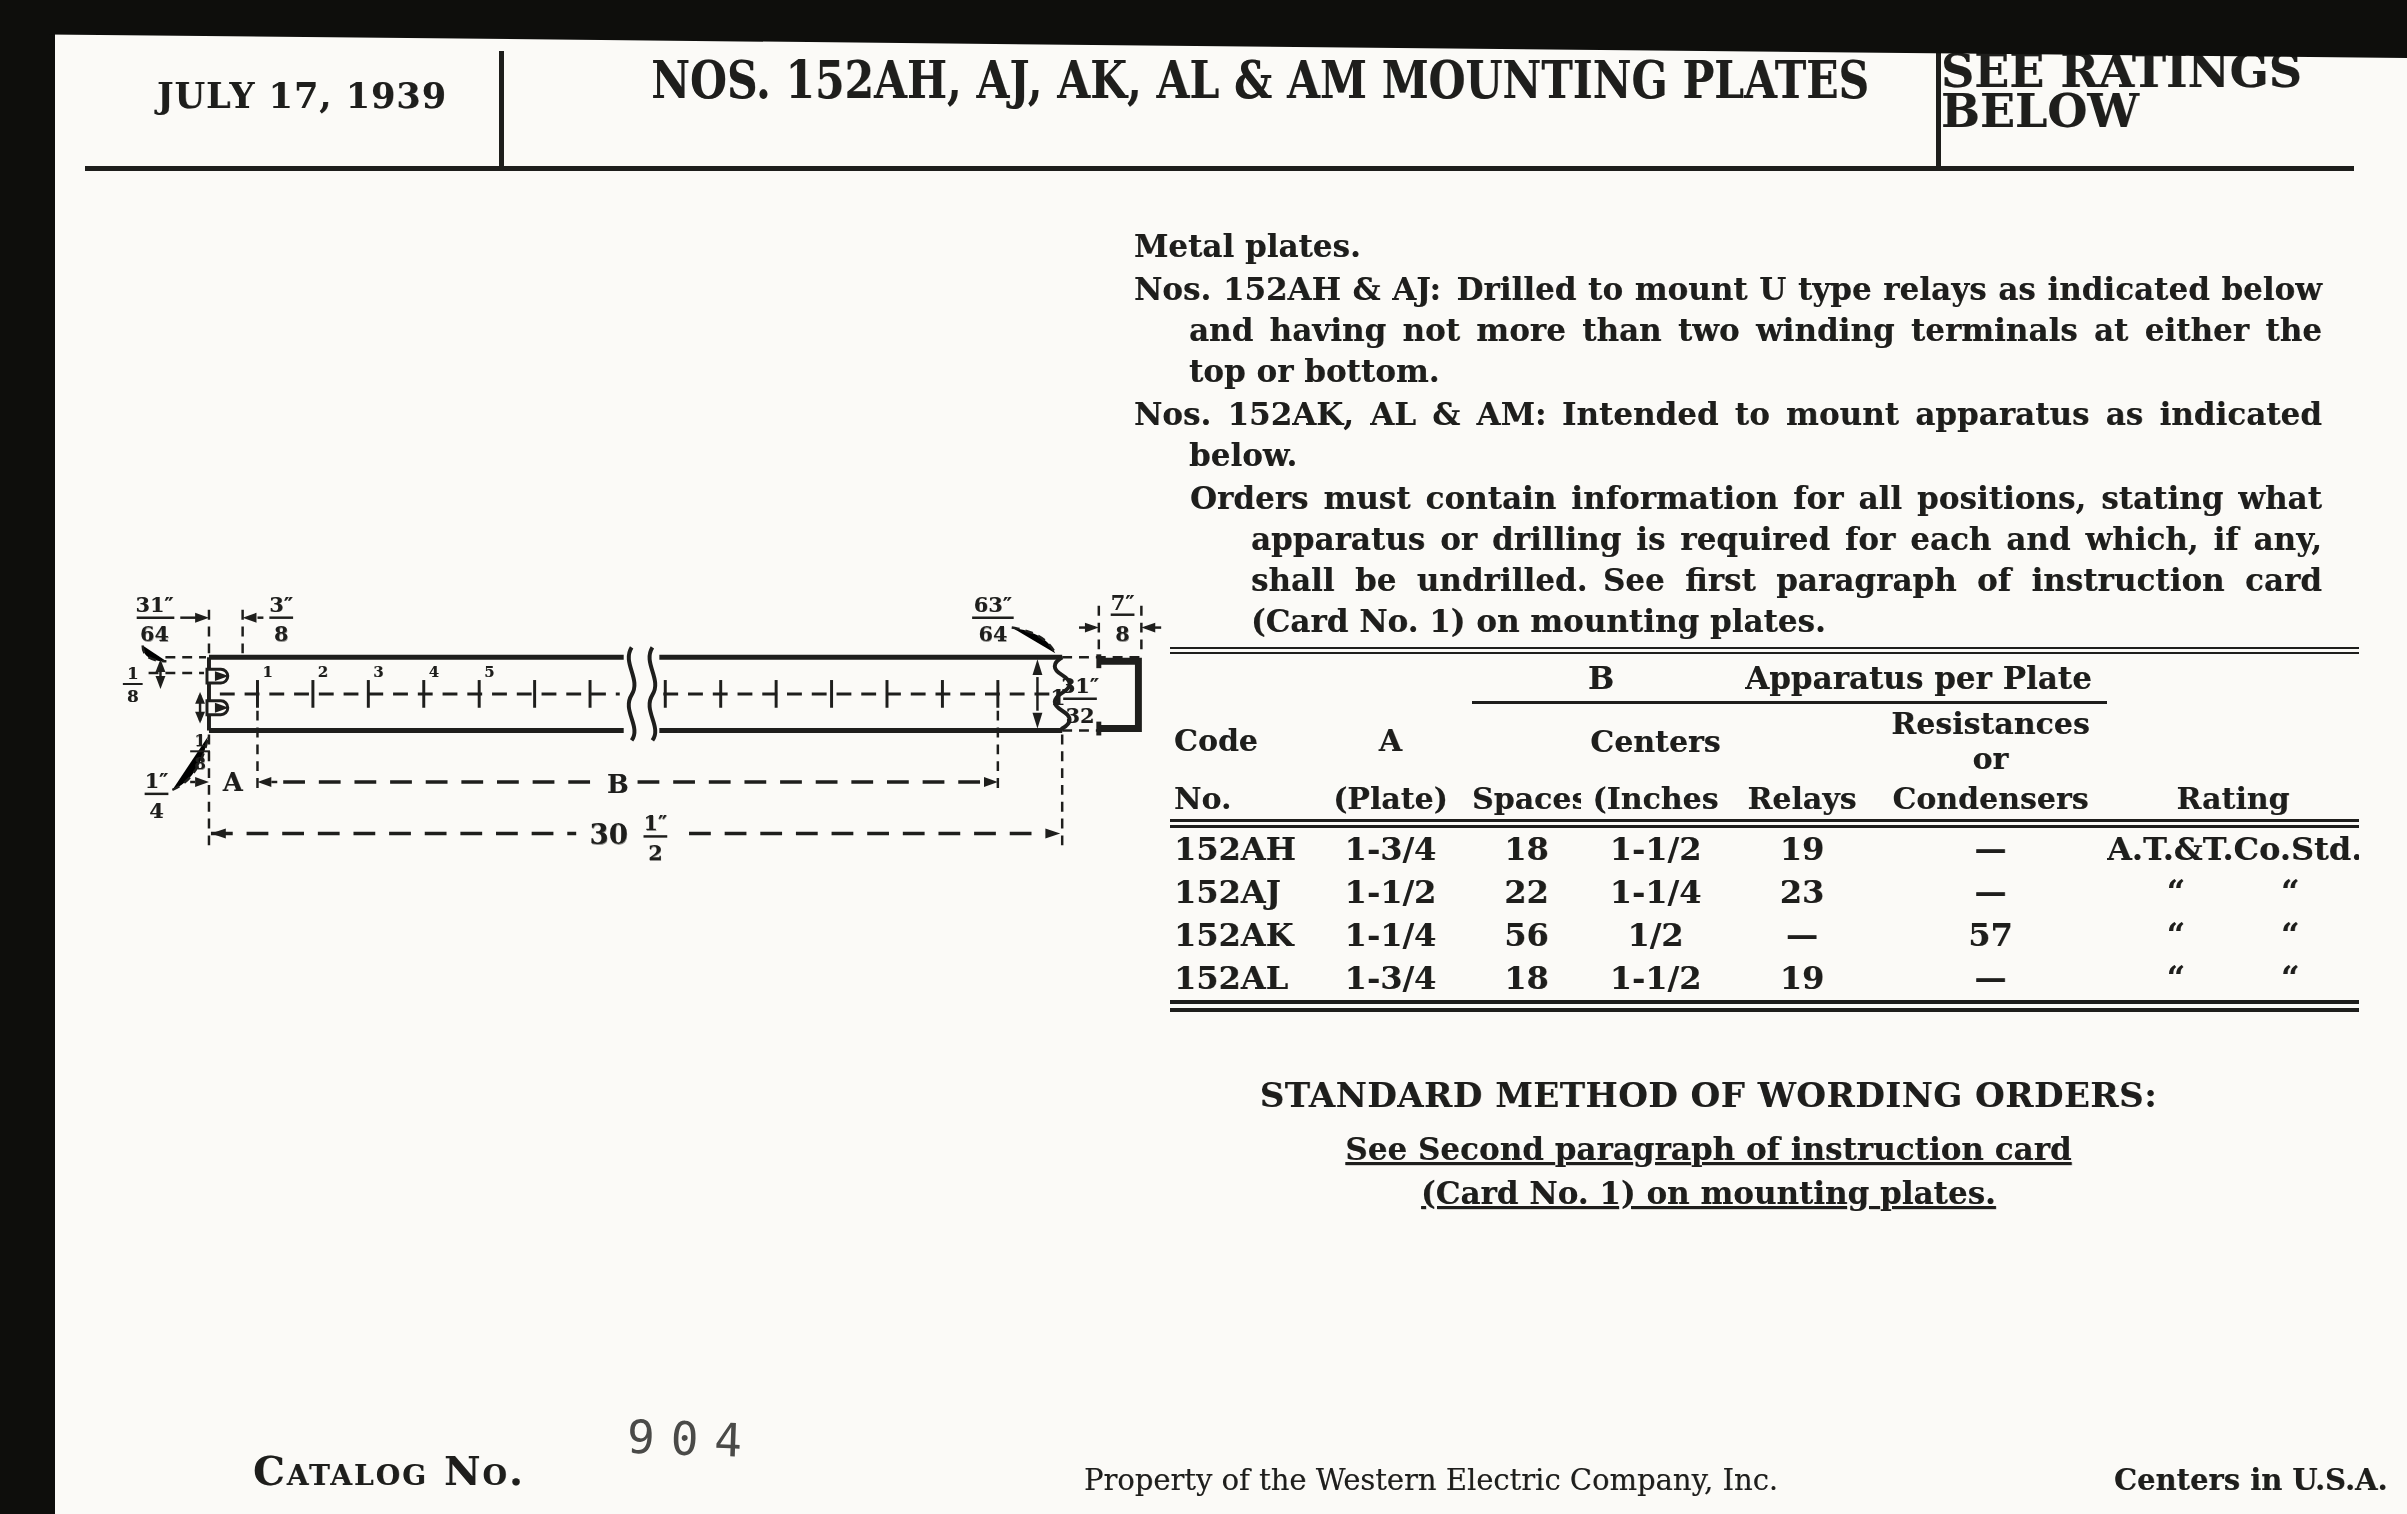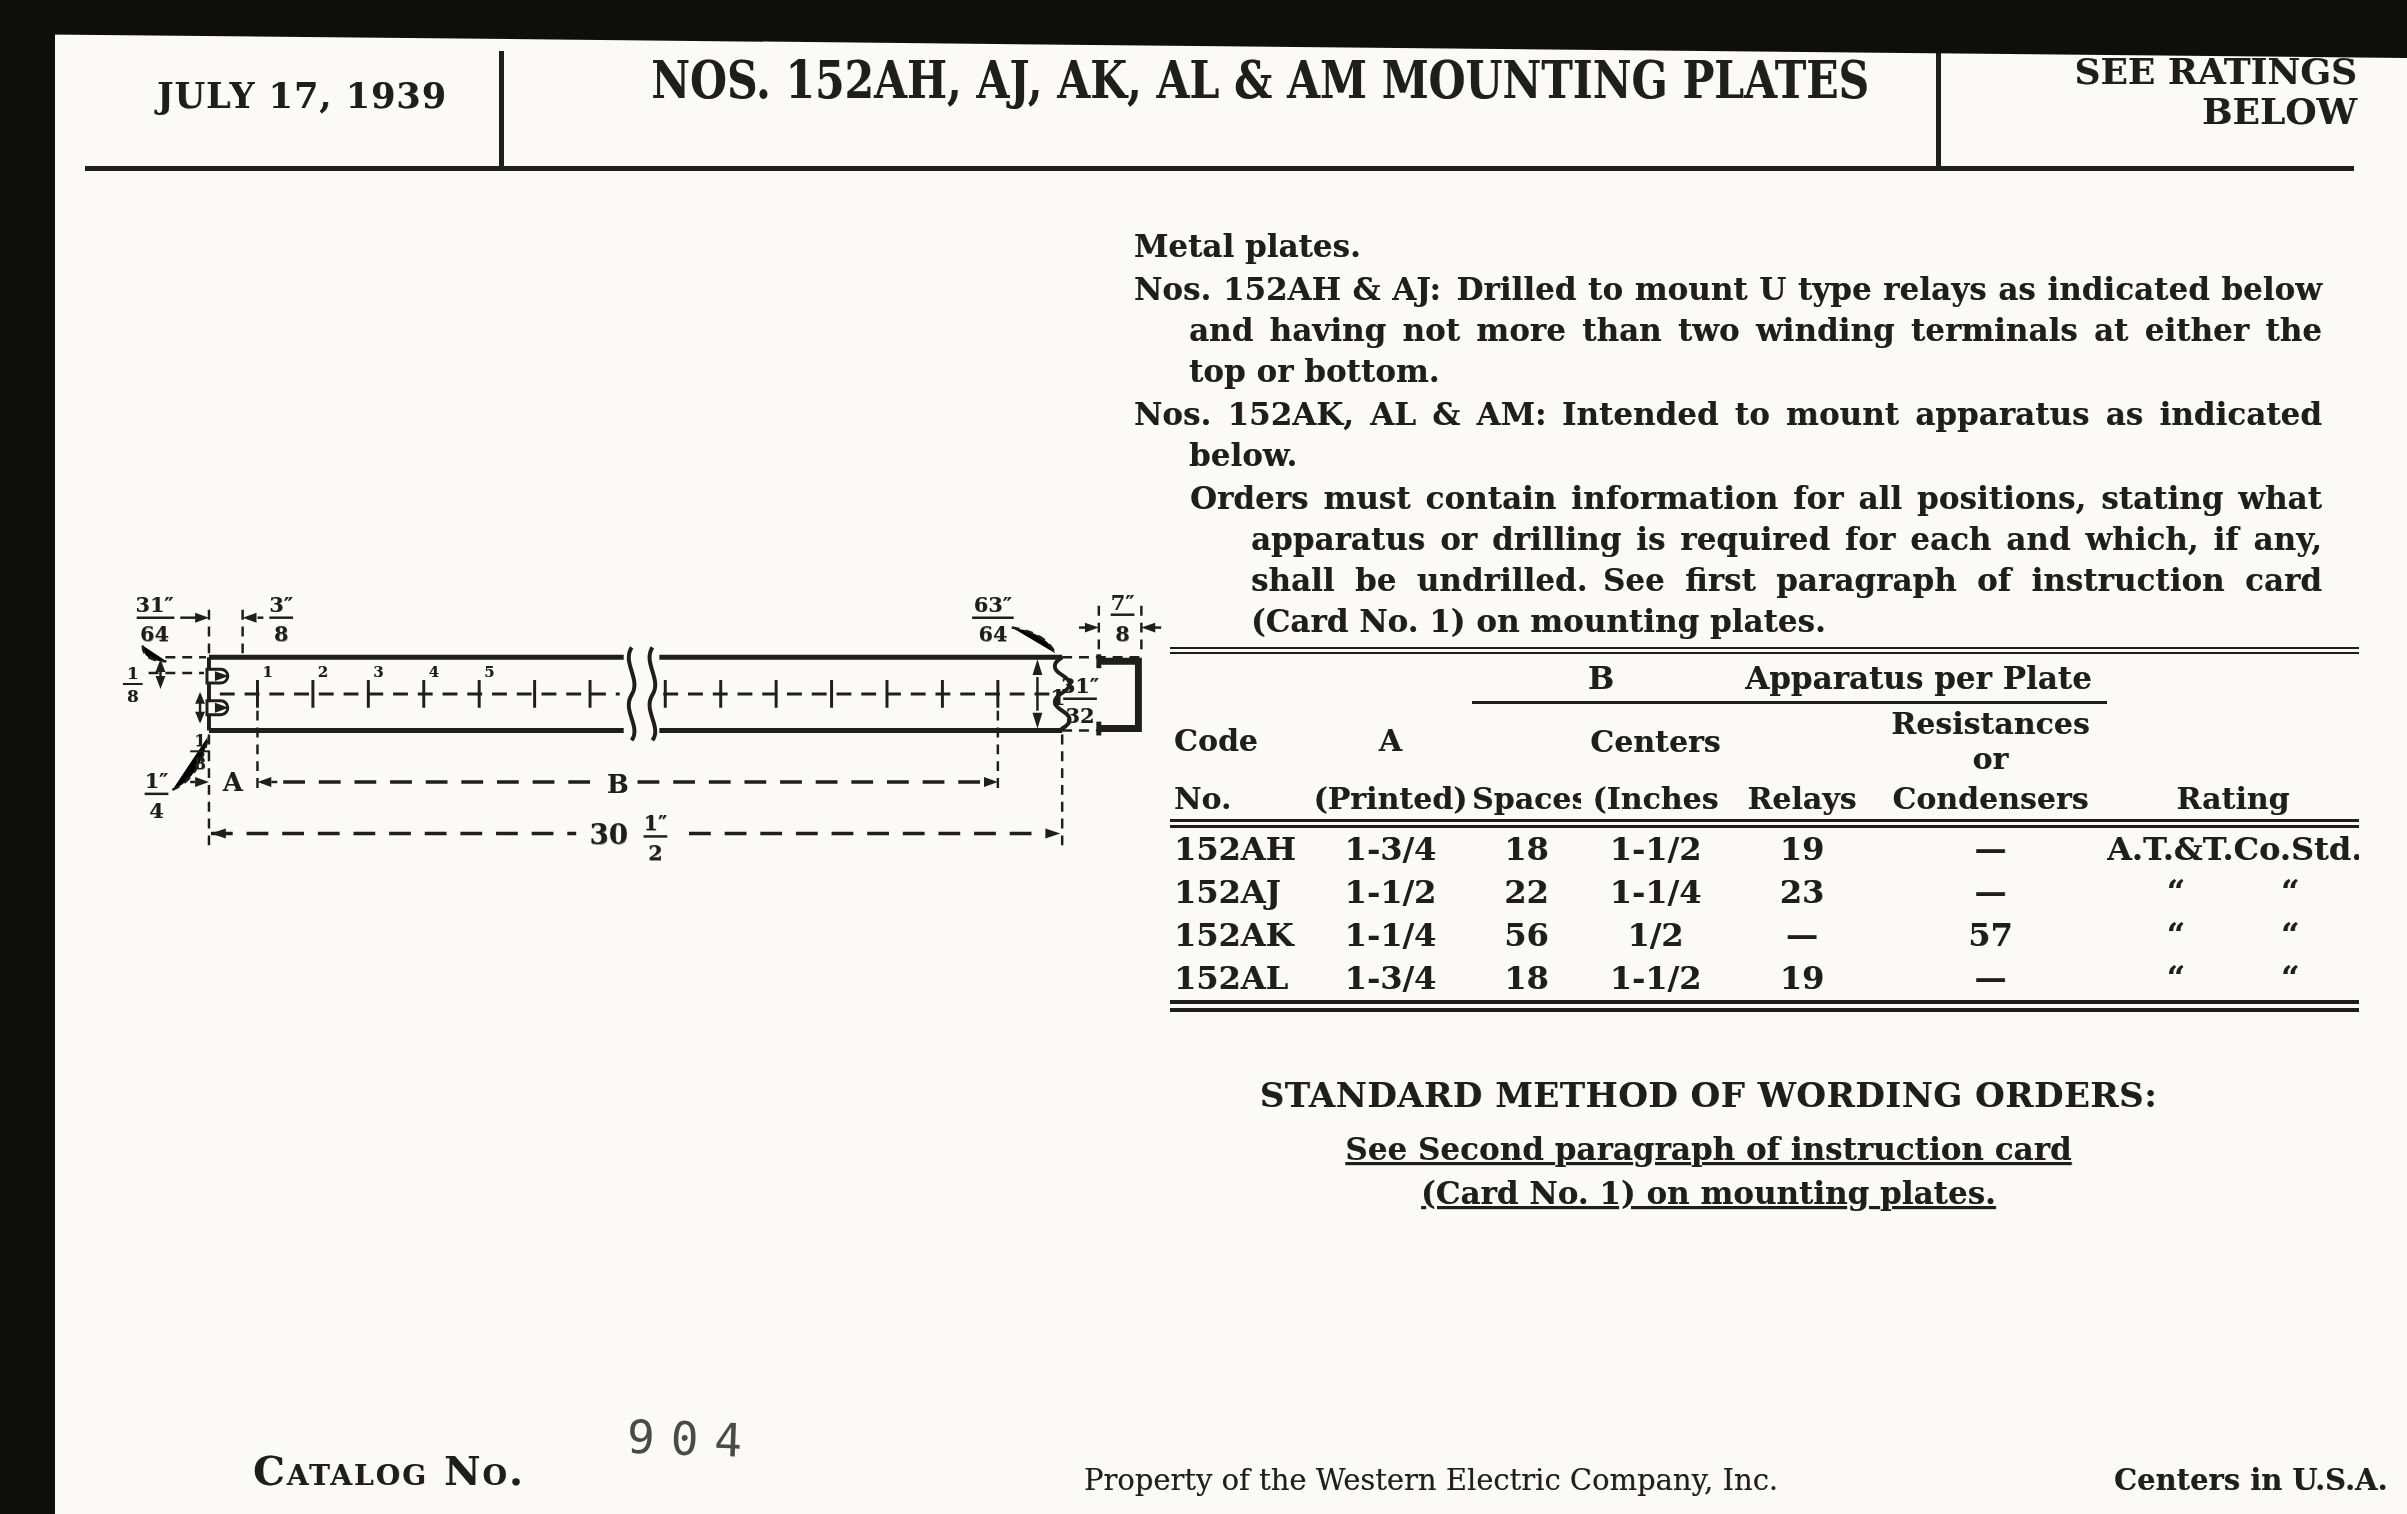--- a/index.html
+++ b/index.html
@@ -10,22 +10,22 @@
   .top-band{position:absolute;left:0;top:0;width:100%;height:75px;background:#0e0e0c;
         clip-path:polygon(0 0,100% 0,100% 78%,0 46%);z-index:5;}
   
   .date{position:absolute;left:59px;top:75px;width:376px;text-align:center;
         font-size:35px;font-weight:bold;letter-spacing:1px;}
   .vrule1{position:absolute;left:444px;top:51px;width:5px;height:117px;background:#1e1e1c;}
   .vrule2{position:absolute;left:1881px;top:40px;width:5px;height:126px;background:#1e1e1c;}
   .title{position:absolute;left:444px;top:48px;width:1438px;text-align:center;
          font-size:53px;font-weight:bold;white-space:nowrap;}
   .title span{display:inline-block;transform:scale(0.80,1);transform-origin:center;}
-  .ratings{position:absolute;left:1886px;top:51px;width:416px;text-align:right;
-           font-size:36px;line-height:40px;font-weight:bold;}
+  .ratings{position:absolute;left:1886px;top:51px;width:416px;text-align:left;
+           font-size:46px;line-height:40px;font-weight:bold;}
   .hrule{position:absolute;left:30px;top:166px;width:2269px;height:5px;background:#1e1e1c;}
   
   .desc{position:absolute;left:1079px;top:224px;width:1188px;font-size:31px;line-height:41px;font-weight:bold;}
   .desc .para{text-align:justify;margin-top:2px;}
   .desc .hang1{padding-left:55px;text-indent:-55px;}
   .desc .hang2{padding-left:117px;text-indent:-61px;}
   
   table.specs{position:absolute;left:1115px;top:647px;width:1188px;border-collapse:collapse;
               table-layout:fixed;border-top:7px double #1e1e1c;font-weight:bold;}
   table.specs td{padding:2px 0 3px;text-align:center;font-size:30px;overflow:hidden;}
@@ -241,21 +241,21 @@
         <td class="c1">Code</td>
         <td>A</td>
         <td></td>
         <td>Centers</td>
         <td></td>
         <td>Resistances or</td>
         <td></td>
       </tr>
       <tr>
         <td class="c1">No.</td>
-        <td>(Printed)</td>
+        <td>(Plate)</td>
         <td>Spaces</td>
         <td>(Inches</td>
         <td>Relays</td>
         <td>Condensers</td>
         <td>Rating</td>
       </tr>
       <tr class="dbl">
             <td colspan="7"></td>
           </tr>
       <tr class="data">

